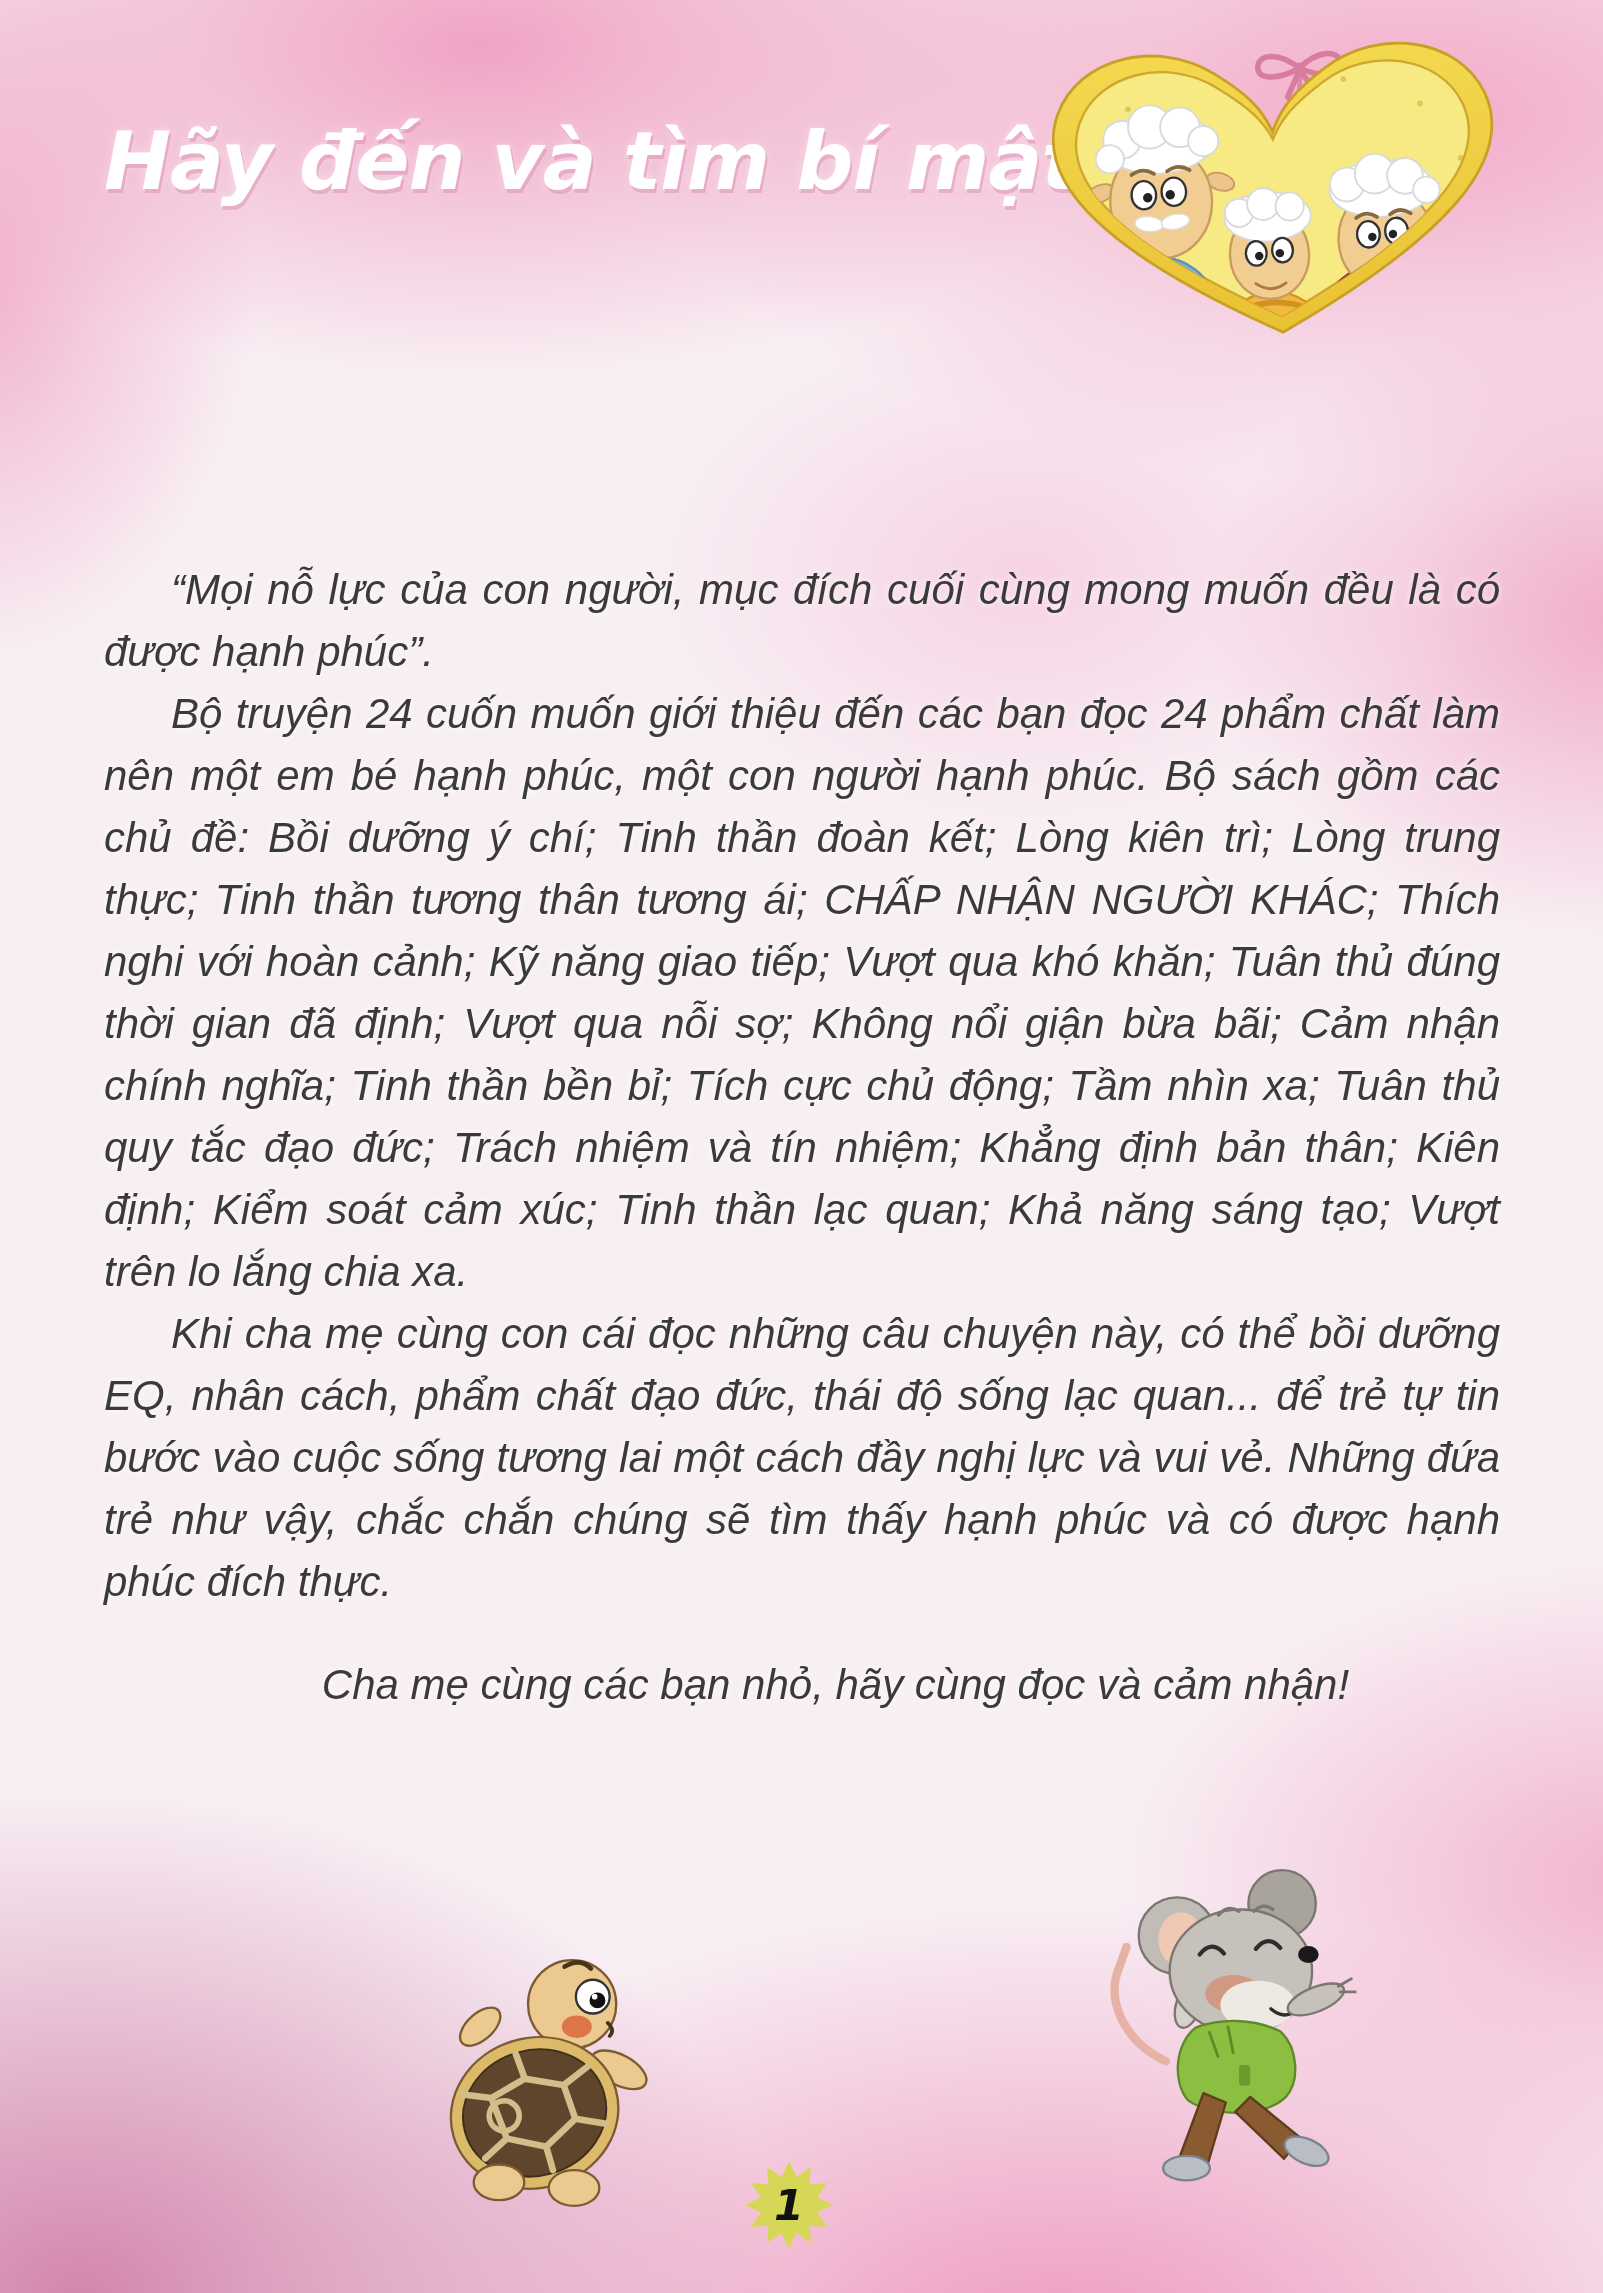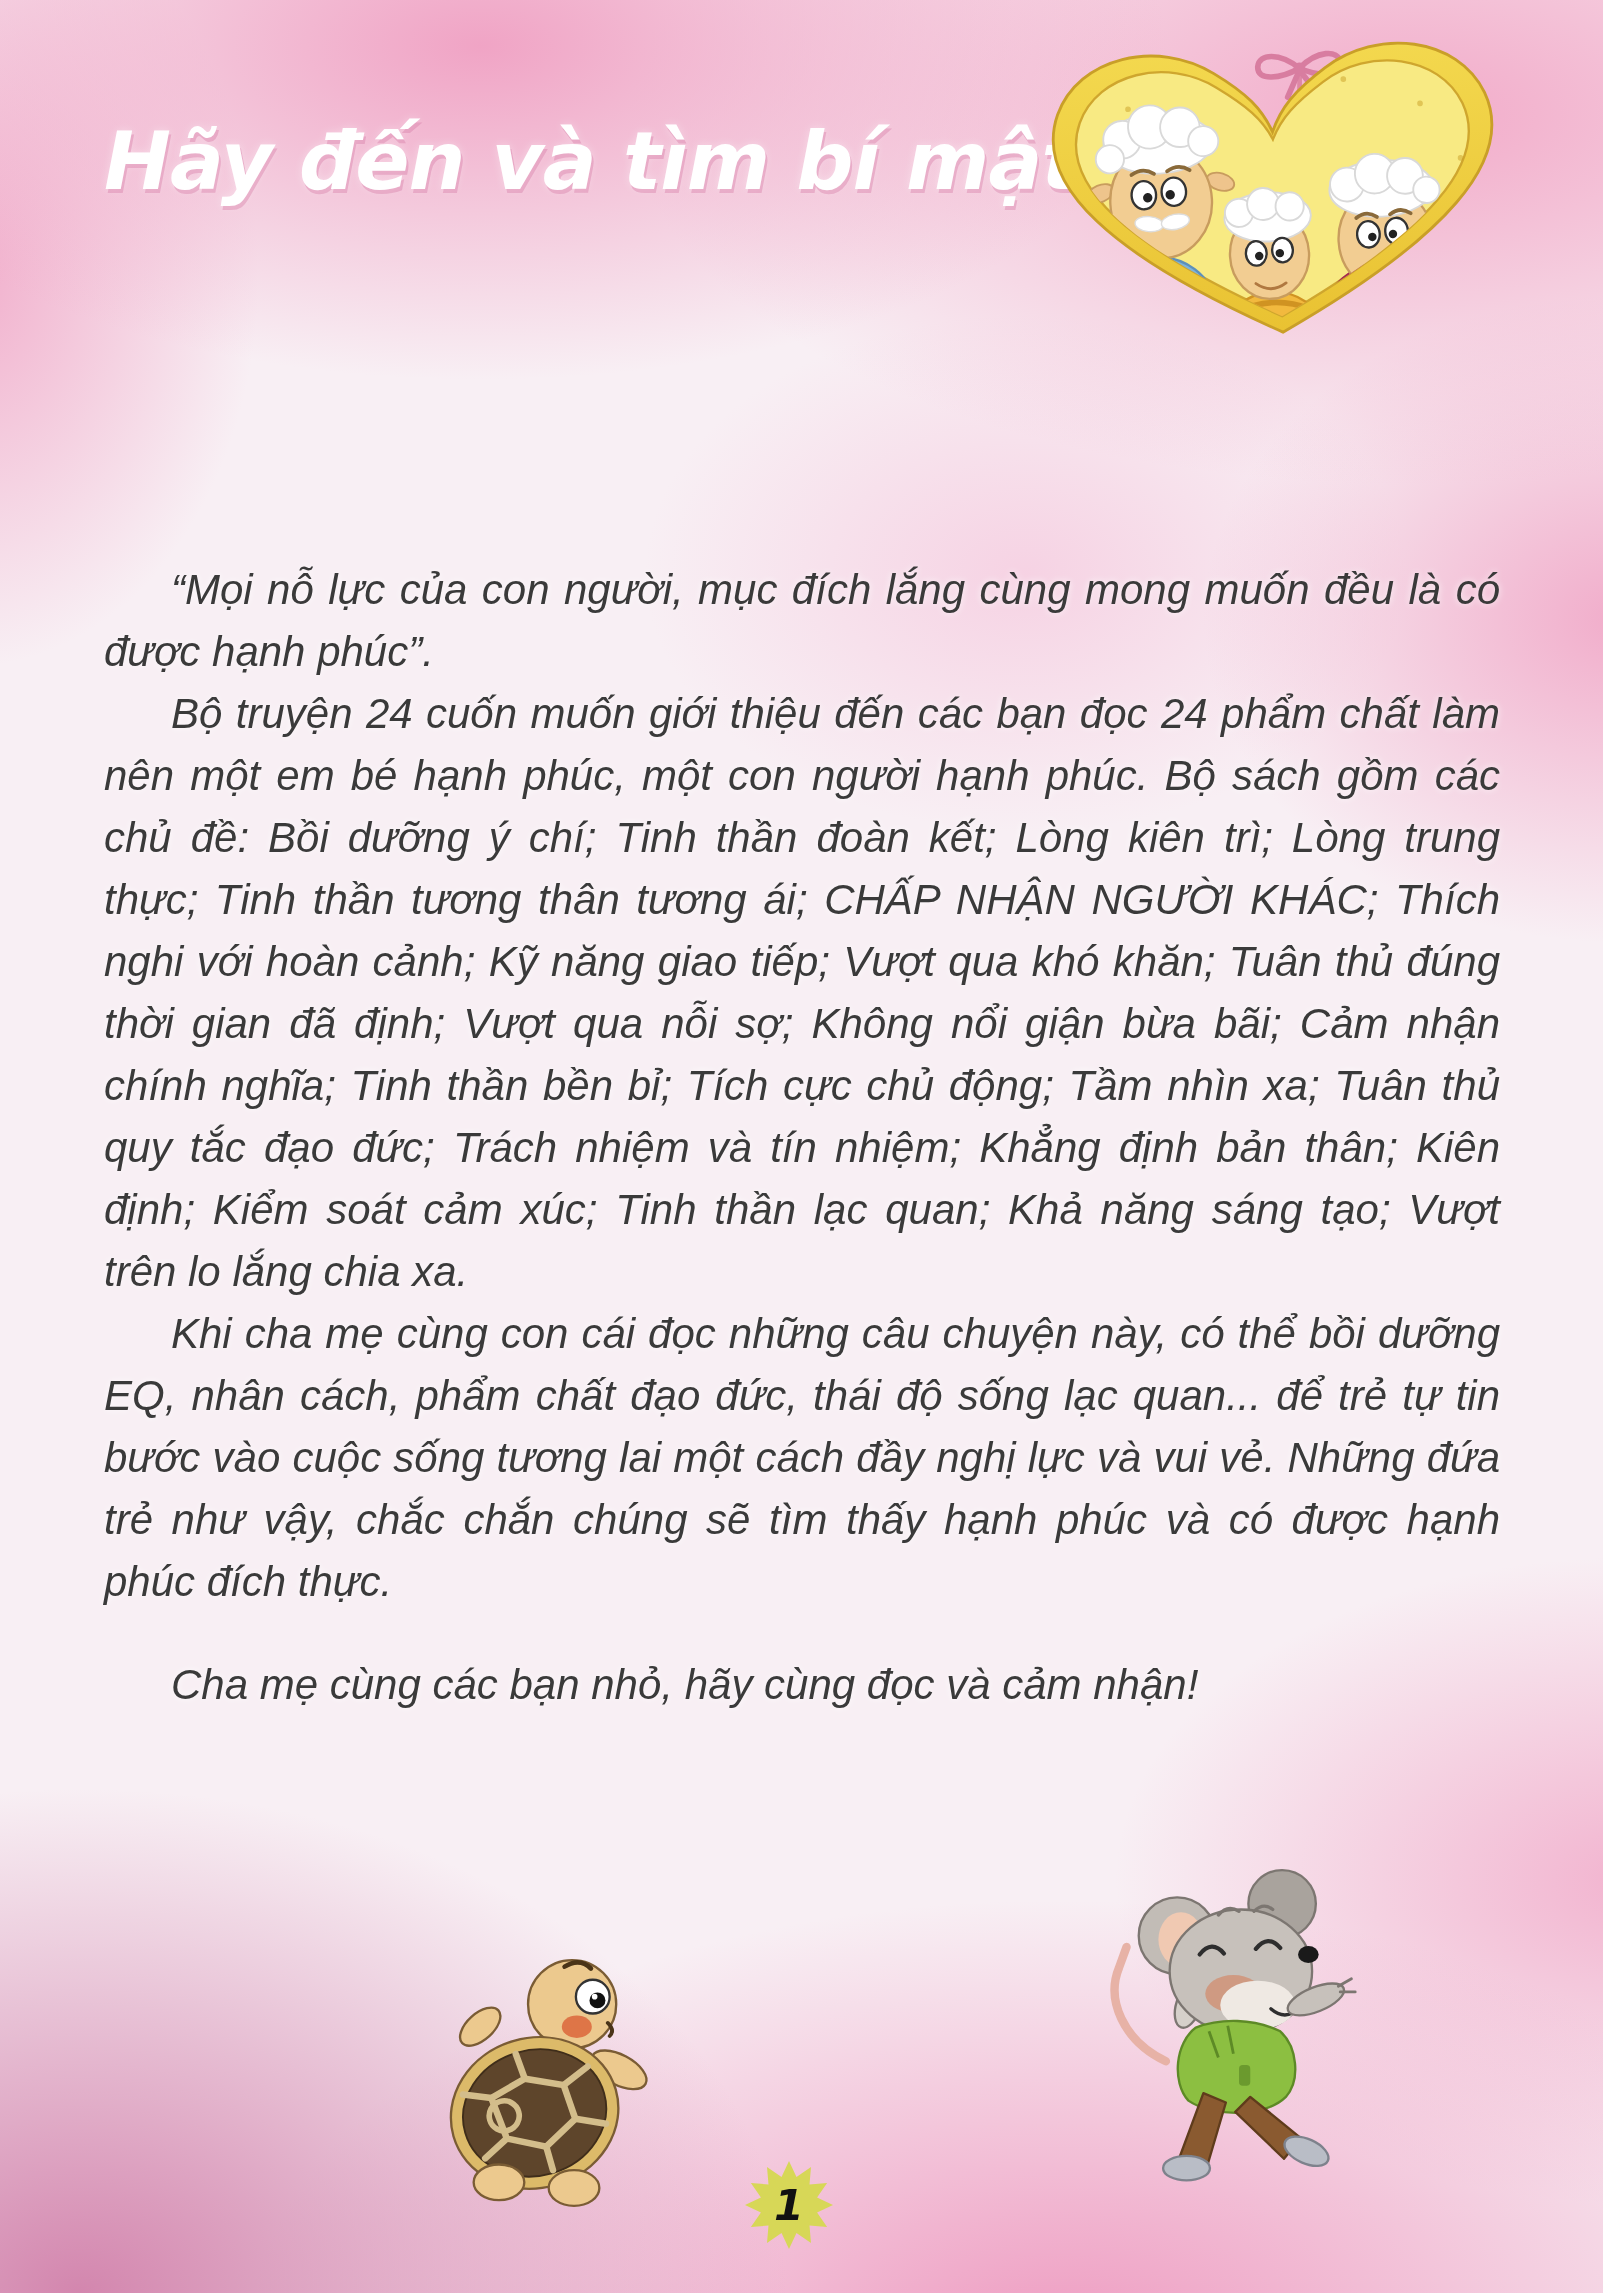--- a/index.html
+++ b/index.html
@@ -29,21 +29,21 @@
   }
   .title span{display:block;}
 
   
   .bodytext{
     position:absolute;left:104px;top:559px;width:1396px;
     font-style:italic;font-size:42px;line-height:62px;color:#3a3a3a;
     text-shadow:0 0 7.5px rgba(255,255,255,.85);
   }
   .bodytext p{margin:0;text-align:justify;text-indent:67px;}
-  .bodytext p.last{margin-top:41px;text-align:left;}
+  .bodytext p.last{margin-top:41px;text-align:center;}
 
   
   .heart-art{position:absolute;left:1018px;top:17px;width:511px;height:339px;}
   .turtle-art{position:absolute;left:431px;top:1946px;width:226px;height:272px;}
   .mouse-art{position:absolute;left:1098px;top:1857px;width:282px;height:328px;}
 
   
   .page-star{
     position:absolute;left:745px;top:2161px;width:88px;height:88px;
     background:#d7d757;
@@ -147,21 +147,21 @@
           <ellipse cx="276" cy="248" rx="11" ry="13" fill="#fff" stroke="#333" stroke-width="2.5"></ellipse>
           <circle cx="251" cy="253" r="4.5" fill="#222"></circle>
             <circle cx="273" cy="251" r="4.5" fill="#222"></circle>
           <path d="M246,282 q16,12 32,1" stroke="#b07840" stroke-width="3" fill="none" stroke-linecap="round"></path>
         </g>
       </g>
     </g>
   </svg>
 
   <div class="bodytext">
-    <p>“Mọi nỗ lực của con người, mục đích lắng cùng mong muốn đều là có được hạnh phúc”.</p>
+    <p>“Mọi nỗ lực của con người, mục đích cuối cùng mong muốn đều là có được hạnh phúc”.</p>
     <p>Bộ truyện 24 cuốn muốn giới thiệu đến các bạn đọc 24 phẩm chất làm nên một em bé hạnh phúc, một con người hạnh phúc. Bộ sách gồm các chủ đề: Bồi dưỡng ý chí; Tinh thần đoàn kết; Lòng kiên trì; Lòng trung thực; Tinh thần tương thân tương ái; CHẤP NHẬN NGƯỜI KHÁC; Thích nghi với hoàn cảnh; Kỹ năng giao tiếp; Vượt qua khó khăn; Tuân thủ đúng thời gian đã định; Vượt qua nỗi sợ; Không nổi giận bừa bãi; Cảm nhận chính nghĩa; Tinh thần bền bỉ; Tích cực chủ động; Tầm nhìn xa; Tuân thủ quy tắc đạo đức; Trách nhiệm và tín nhiệm; Khẳng định bản thân; Kiên định; Kiểm soát cảm xúc; Tinh thần lạc quan; Khả năng sáng tạo; Vượt trên lo lắng chia xa.</p>
     <p>Khi cha mẹ cùng con cái đọc những câu chuyện này, có thể bồi dưỡng EQ, nhân cách, phẩm chất đạo đức, thái độ sống lạc quan... để trẻ tự tin bước vào cuộc sống tương lai một cách đầy nghị lực và vui vẻ. Những đứa trẻ như vậy, chắc chắn chúng sẽ tìm thấy hạnh phúc và có được hạnh phúc đích thực.</p>
     <p class="last">Cha mẹ cùng các bạn nhỏ, hãy cùng đọc và cảm nhận!</p>
   </div>
 
   <svg class="turtle-art" viewBox="0 0 240 290">
 
     <ellipse cx="52" cy="86" rx="26" ry="14" fill="#ecc98e" stroke="#7a5c34" stroke-width="2.5" transform="rotate(-42 52 86)"></ellipse>
 
     <circle cx="150" cy="62" r="47" fill="#ecc98e" stroke="#7a5c34" stroke-width="2.5"></circle>

